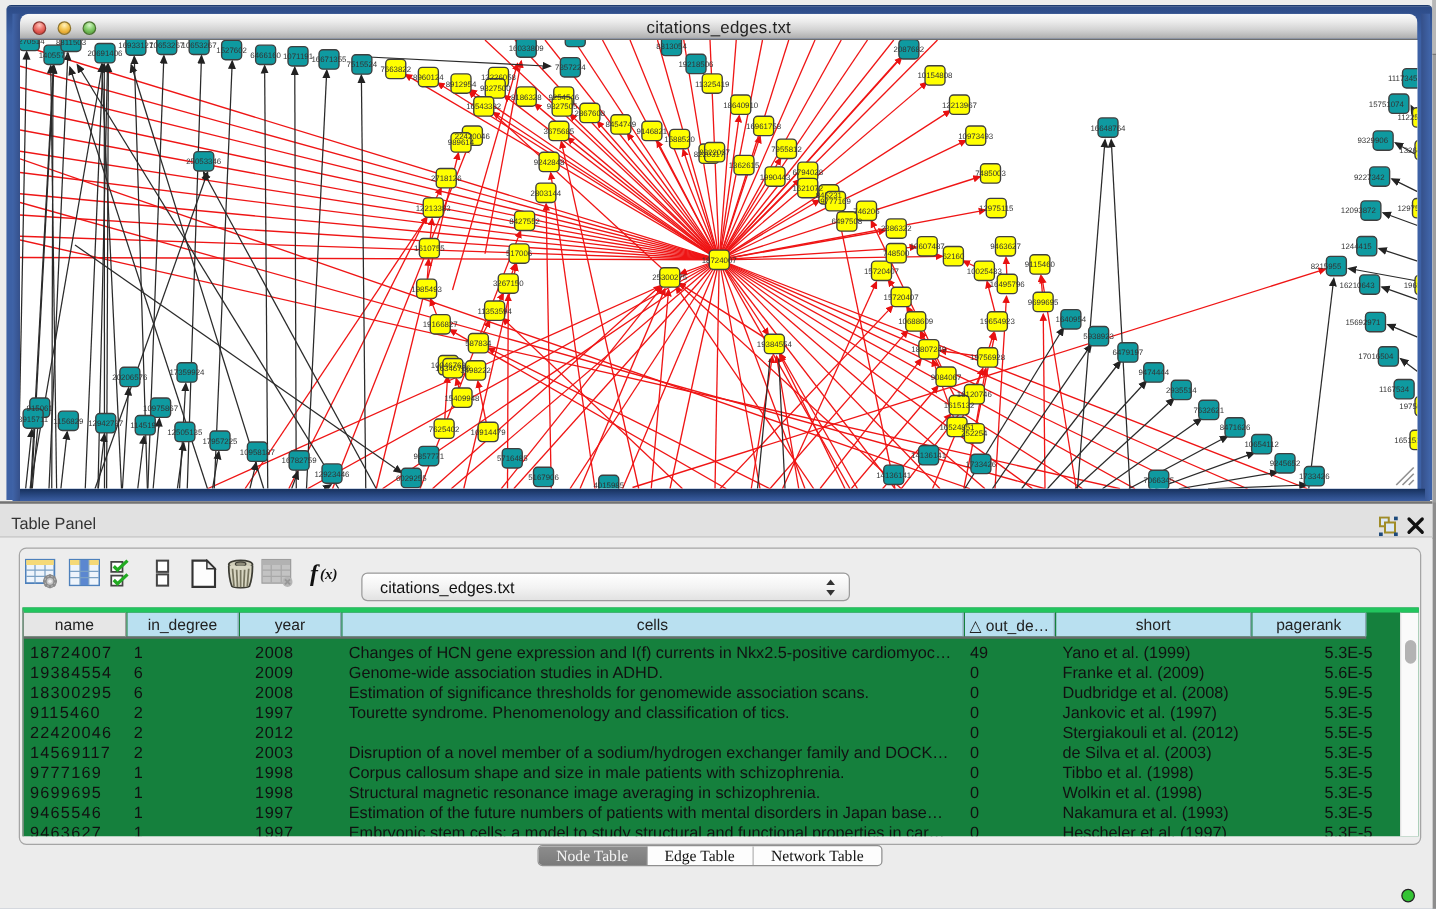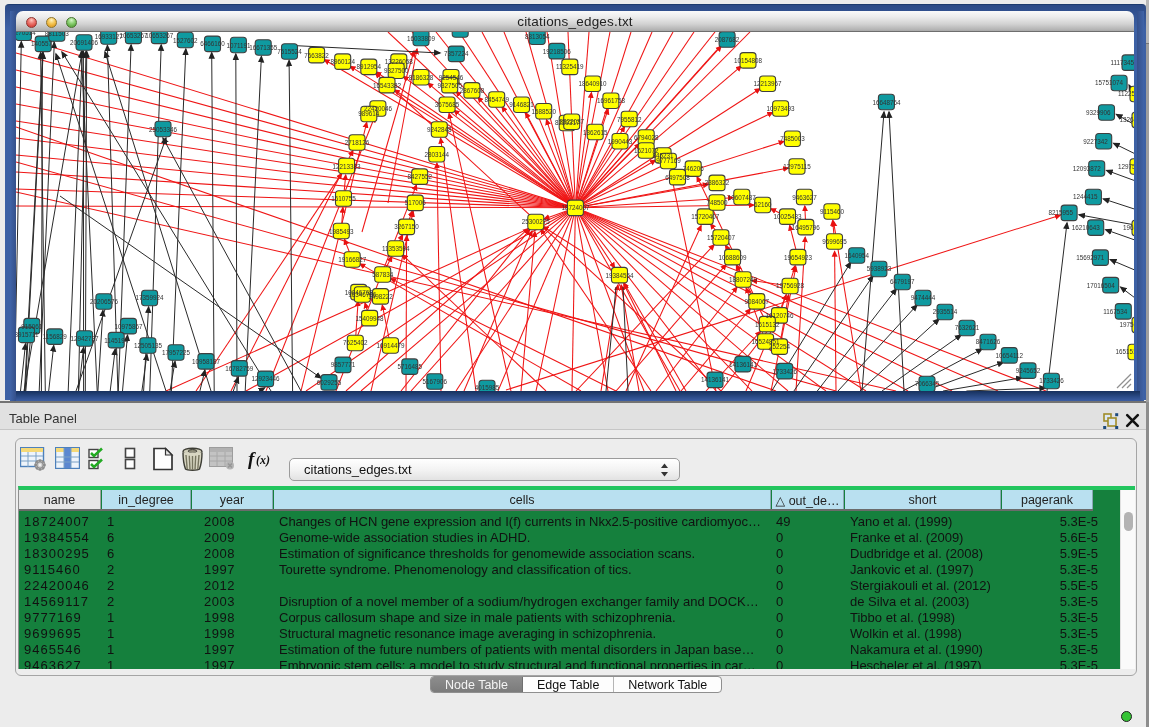--- a/index.html
+++ b/index.html
@@ -72,21 +72,21 @@
 .c3 { left:260px; width:508px; }
 .c4 { left:757px; width:66px; }
 .c5 { left:831px; width:150px; }
 .c6 { left:989px; width:90px;text-align:right; }
 #vsb { position:absolute; right:0px; top:0px; width:15px; height:183px; background:#fafafa; border-left:1px solid #e0e0e0; }
 #vsb .th2 { position:absolute; left:2.5px; top:22px; width:9px; height:19px; background:#b3b3b3; border-radius:5px; }
 
 
 #tabs { position:absolute; left:430px; top:245px; height:17px; display:flex;
   border:1px solid #8f8f8f; border-radius:4px; overflow:hidden; background:#fdfdfd; font-size:12.5px; }
-#tabs .tab { padding:1px 14px 0 14px; color:#111; border-right:1px solid #b5b5b5; }
+#tabs .tab { padding:1px 14px 0 14px; color:#111; border-right:1px solid #b5b5b5;font-family:Liberation Serif, serif; }
 #tabs .tab.sel { background:linear-gradient(180deg,#8d8d8d 0%,#7b7b7b 100%); color:#f4f4f4; border-right:1px solid #6f6f6f; }
 #mem { position:absolute; left:1059px; top:280px; font-size:11.5px; color:#222;margin-top:36px; }
 #dotm { position:absolute; left:1121px; top:279.5px; width:11px; height:11px; border-radius:50%; background:#35c435; border:1px solid #222; }
 </style>
 </head>
 <body>
 
 <div id="frame">
   <div class="sideshadeL"></div>
   <div class="sideshadeR"></div>
@@ -823,21 +823,21 @@
             <div class="c4">0</div>
             <div class="c5">Wolkin et al. (1998)</div>
             <div class="c6">5.3E‑5</div>
           </div>
 <div class="tr">
             <div class="c0">9465546</div>
             <div class="c1">1</div>
             <div class="c2">1997</div>
             <div class="c3">Estimation of the future numbers of patients with mental disorders in Japan base…</div>
             <div class="c4">0</div>
-            <div class="c5">Nakamura et al. (1990)</div>
+            <div class="c5">Nakamura et al. (1993)</div>
             <div class="c6">5.3E‑5</div>
           </div>
 <div class="tr">
             <div class="c0">9463627</div>
             <div class="c1">1</div>
             <div class="c2">1997</div>
             <div class="c3">Embryonic stem cells: a model to study structural and functional properties in car…</div>
             <div class="c4">0</div>
             <div class="c5">Hescheler et al. (1997)</div>
             <div class="c6">5.3E‑5</div>

